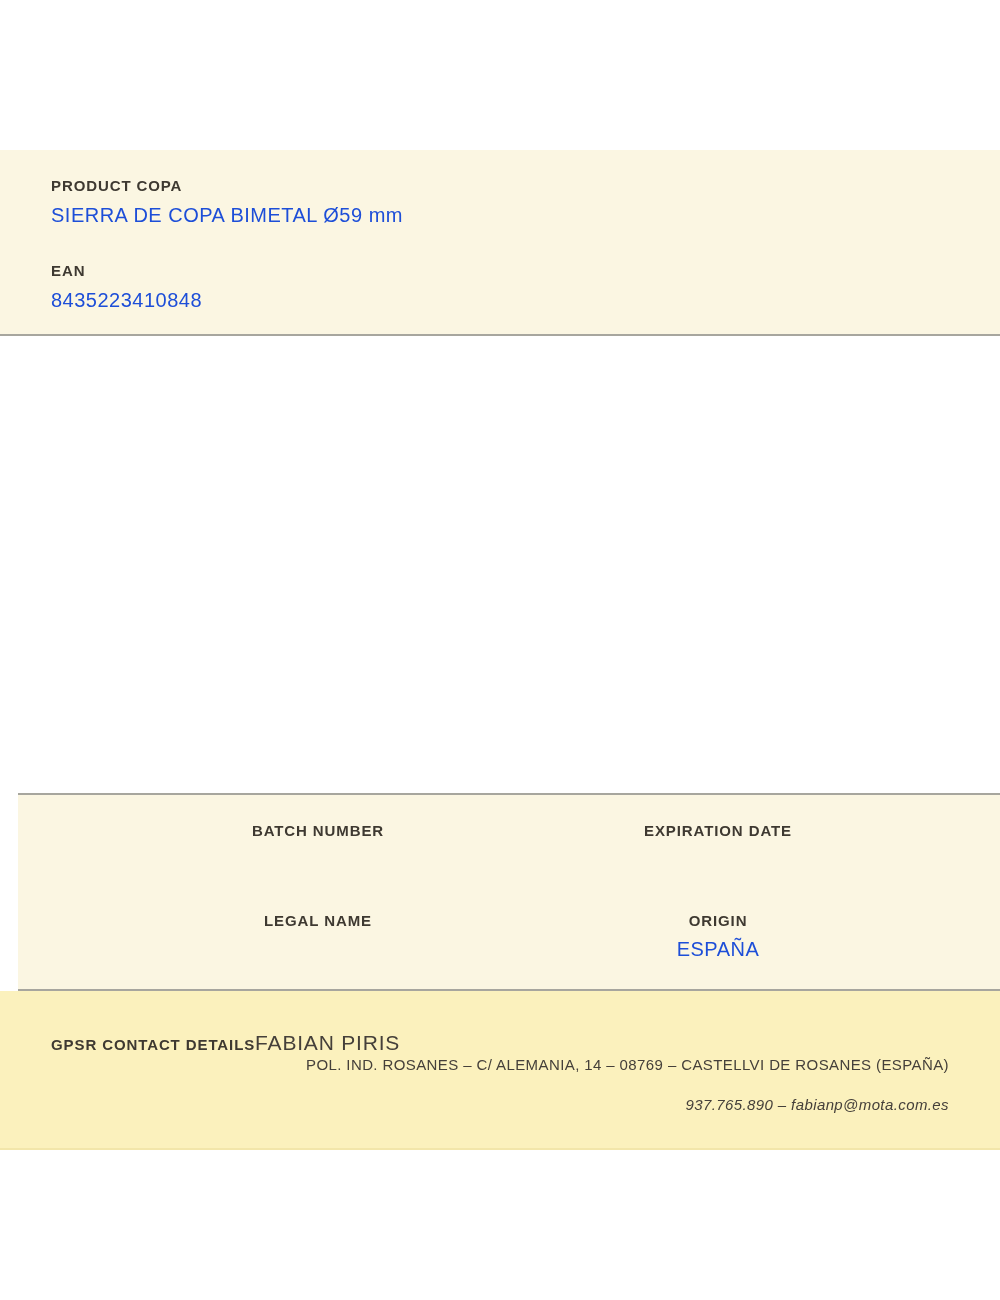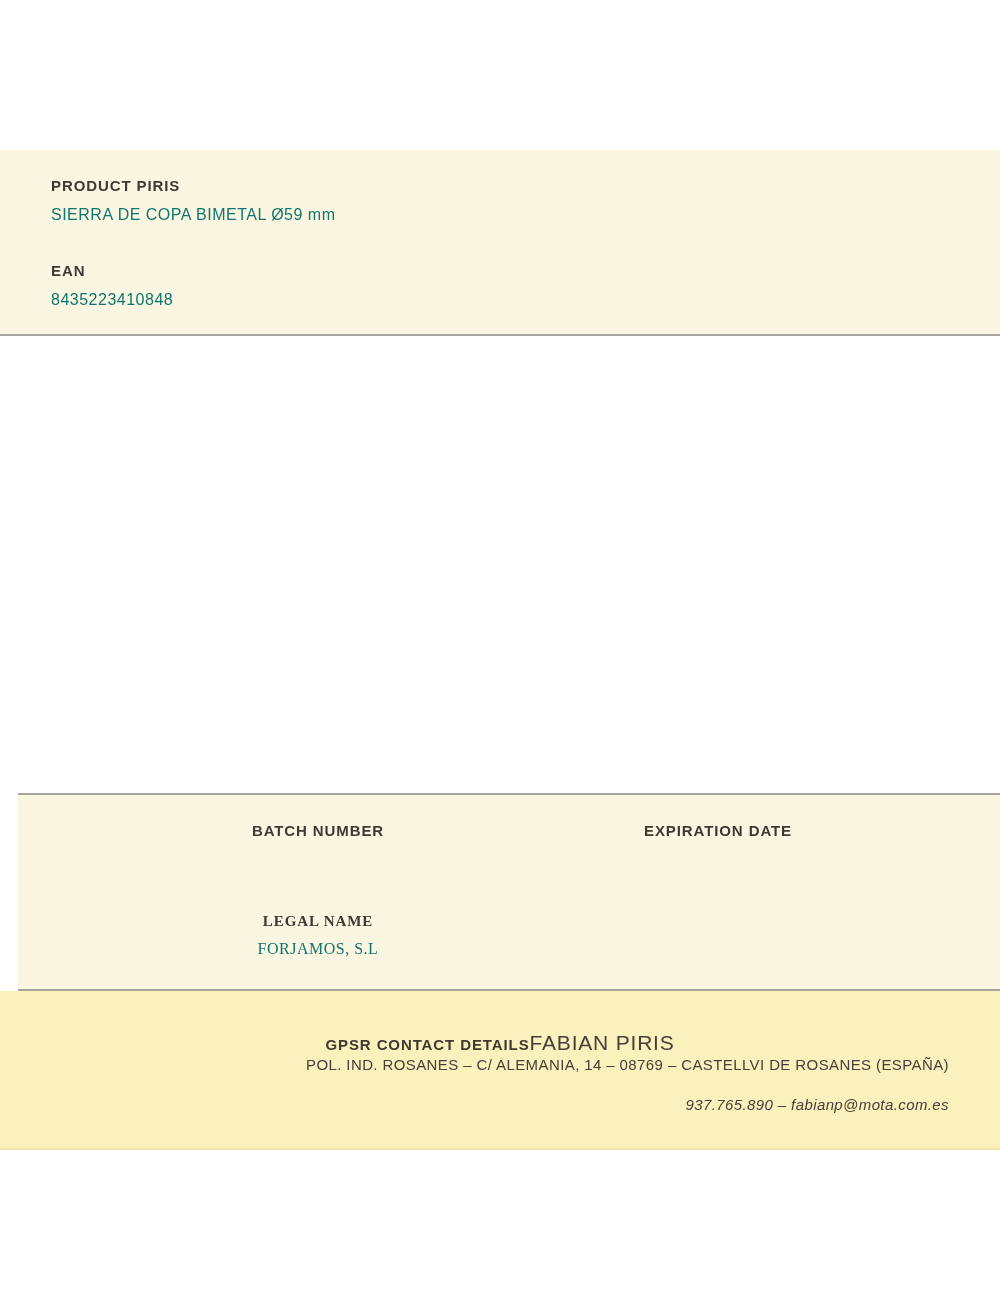--- a/index.html
+++ b/index.html
@@ -14,24 +14,24 @@
 
   
   .lbl {
     font-size: 15px;
     font-weight: bold;
     letter-spacing: 0.9px;
     color: #3e3931;
     line-height: 20px;
   }
   .val {
-    font-size: 16px;
+    font-size: 20px;
     font-weight: normal;
     letter-spacing: 0.5px;
-    color: #0f766e;
+    color: #1d4ed8;
     line-height: 20px;
   }
 
   
   .sec-product {
     position: absolute;
     left: 0; top: 150px;
     width: 100%; height: 186px;
     box-sizing: border-box;
     background: #fbf6e2;
@@ -52,35 +52,35 @@
     border-bottom: 2px solid #a7a69e;
     padding: 26px 100px 0 100px;
     margin-left: 18px;
   }
   .sec-batch .grid {
     display: grid;
     grid-template-columns: 1fr 1fr;
   }
   .sec-batch .cell { text-align: center; }
   .sec-batch .cell .field-value { margin-top: 8px; min-height: 20px; }
-  .sec-batch .row2 { margin-top: 42px; font-family: Liberation Serif, serif; }
+  .sec-batch .row2 { margin-top: 42px; }
 
   
   .sec-gpsr {
     position: absolute;
     left: 0; top: 991px;
     width: 100%; height: 159px;
     box-sizing: border-box;
     background: #fbf1bd;
     border-bottom: 2px solid #f2e6aa;
     padding: 42px 51px 0 51px;
   }
   .gpsr-row {
     display: flex;
-    justify-content: center;
+    justify-content: flex-start;
     align-items: baseline;
   }
   .gpsr-name {
     font-size: 21px;
     letter-spacing: 0.8px;
     color: #45403a;
     line-height: 20px;
   }
   .gpsr-line {
     text-align: right;
@@ -91,41 +91,44 @@
   }
   .gpsr-address { margin-top: 0; }
   .gpsr-phone { margin-top: 20px; font-style: italic; }
 </style>
 </head>
 <body>
 
 <div class="page">
 
   <section class="sec-product">
-    <div class="lbl">PRODUCT PIRIS</div>
+    <div class="lbl">PRODUCT COPA</div>
     <div class="val field-value">SIERRA DE COPA BIMETAL Ø59 mm</div>
     <div class="lbl field-gap">EAN</div>
     <div class="val field-value">8435223410848</div>
   </section>
 
   <section class="sec-batch">
     <div class="grid">
       <div class="cell">
         <div class="lbl">BATCH NUMBER</div>
         <div class="val field-value"></div>
       </div>
       <div class="cell">
         <div class="lbl">EXPIRATION DATE</div>
         <div class="val field-value"></div>
       </div>
     </div>
     <div class="grid row2">
       <div class="cell">
         <div class="lbl">LEGAL NAME</div>
-        <div class="val field-value">FORJAMOS, S.L</div>
+      </div>
+      <div class="cell">
+        <div class="lbl">ORIGIN</div>
+        <div class="val field-value">ESPAÑA</div>
       </div>
     </div>
   </section>
 
   <section class="sec-gpsr">
     <div class="gpsr-row">
       <div class="lbl">GPSR CONTACT DETAILS</div>
       <div class="gpsr-name">FABIAN PIRIS</div>
     </div>
     <div class="gpsr-line gpsr-address">POL. IND. ROSANES – C/ ALEMANIA, 14 – 08769 – CASTELLVI DE ROSANES (ESPAÑA)</div>

